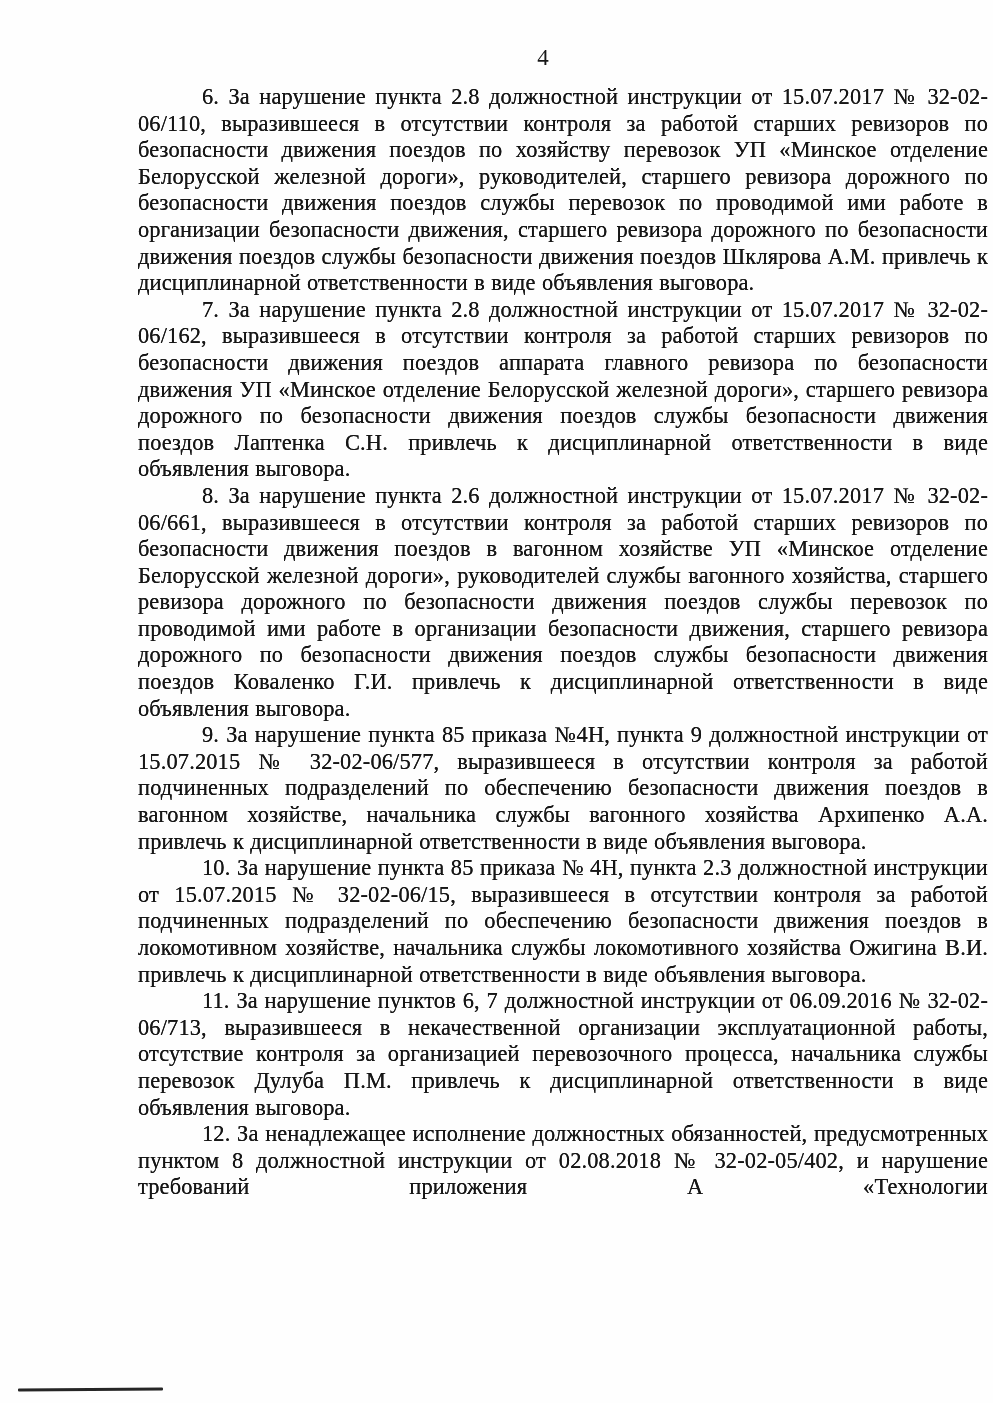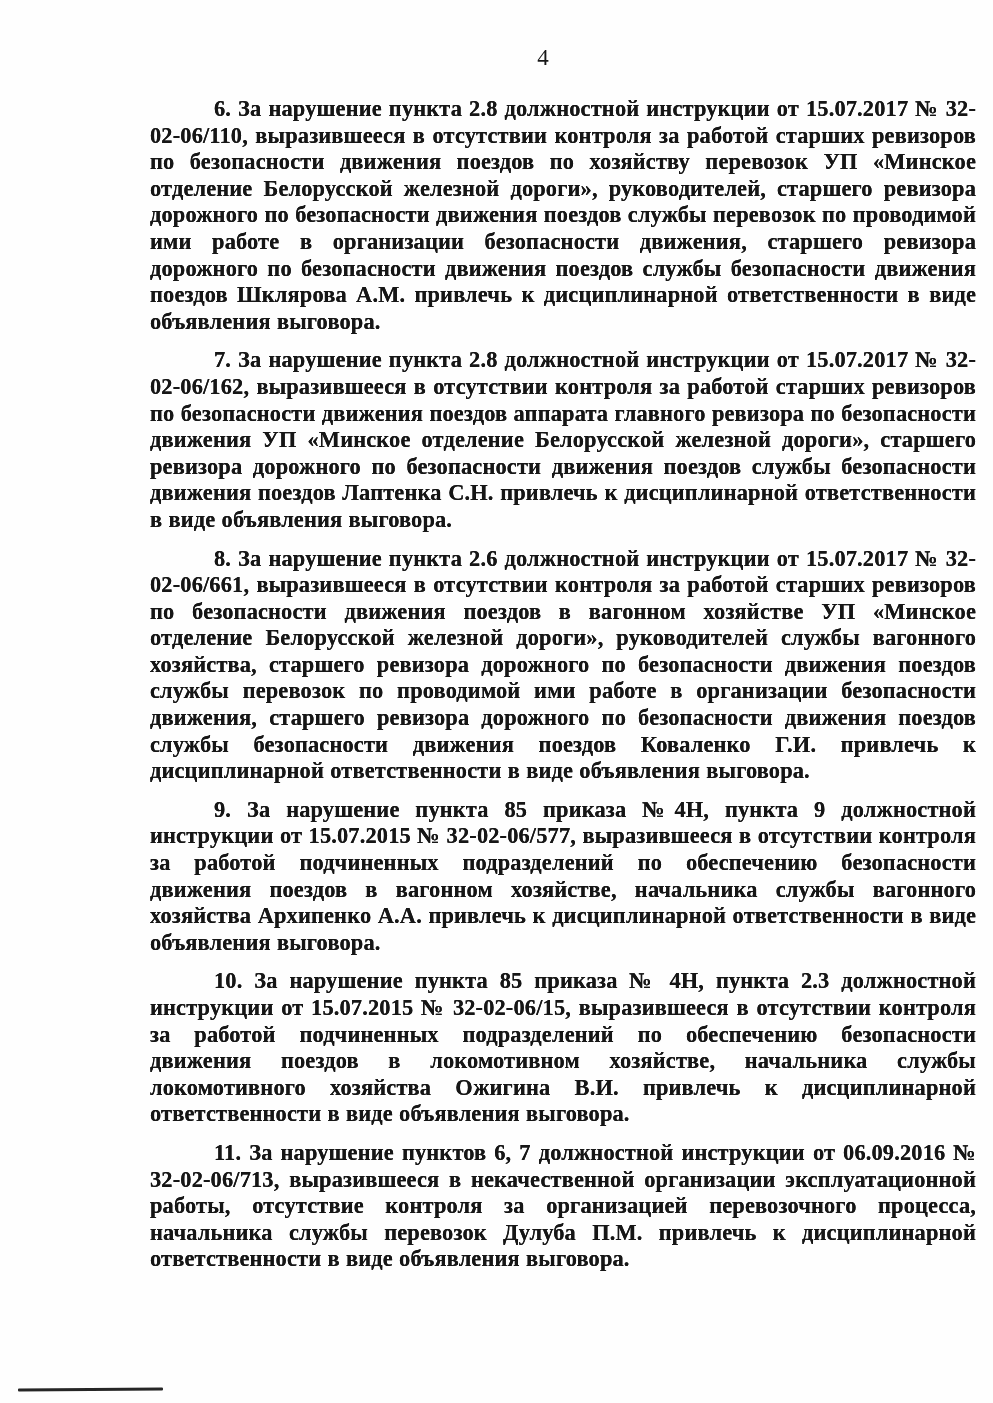--- a/index.html
+++ b/index.html
@@ -27,30 +27,29 @@
     line-height: 27px;
     letter-spacing: 0.2px;
   }
   .content {
     position: absolute;
     top: 84px;
     left: 138px;
     width: 850px;
   }
   .content p {
-    margin: 12px;
+    margin: 0;
     padding: 0;
     font-size: 22.4px;
     line-height: 26.6px;
     text-align: justify;
     text-indent: 64px;
     letter-spacing: 0.15px;
     word-spacing: 0.5px;
     text-shadow: 0 0 0.45px #1a1a1a; 
-    font-weight: bold;
   }
   
   .content p.continues {
     text-align-last: justify;
   }
   .scan-artifact-line {
     position: absolute;
     left: 18px;
     top: 1388px;
     width: 145px;
@@ -67,17 +66,18 @@
 
   <div class="page-number">4</div>
 
   <div class="content">
     <p>6. За нарушение пункта 2.8 должностной инструкции от 15.07.2017 № 32-02-06/110, выразившееся в отсутствии контроля за работой старших ревизоров по безопасности движения поездов по хозяйству перевозок УП «Минское отделение Белорусской железной дороги», руководителей, старшего ревизора дорожного по безопасности движения поездов службы перевозок по проводимой ими работе в организации безопасности движения, старшего ревизора дорожного по безопасности движения поездов службы безопасности движения поездов Шклярова А.М. привлечь к дисциплинарной ответственности в виде объявления выговора.</p>
     <p>7. За нарушение пункта 2.8 должностной инструкции от 15.07.2017 № 32-02-06/162, выразившееся в отсутствии контроля за работой старших ревизоров по безопасности движения поездов аппарата главного ревизора по безопасности движения УП «Минское отделение Белорусской железной дороги», старшего ревизора дорожного по безопасности движения поездов службы безопасности движения поездов Лаптенка С.Н. привлечь к дисциплинарной ответственности в виде объявления выговора.</p>
     <p>8. За нарушение пункта 2.6 должностной инструкции от 15.07.2017 № 32-02-06/661, выразившееся в отсутствии контроля за работой старших ревизоров по безопасности движения поездов в вагонном хозяйстве УП «Минское отделение Белорусской железной дороги», руководителей службы вагонного хозяйства, старшего ревизора дорожного по безопасности движения поездов службы перевозок по проводимой ими работе в организации безопасности движения, старшего ревизора дорожного по безопасности движения поездов службы безопасности движения поездов Коваленко Г.И. привлечь к дисциплинарной ответственности в виде объявления выговора.</p>
     <p>9. За нарушение пункта 85 приказа №4Н, пункта 9 должностной инструкции от 15.07.2015 № 32-02-06/577, выразившееся в отсутствии контроля за работой подчиненных подразделений по обеспечению безопасности движения поездов в вагонном хозяйстве, начальника службы вагонного хозяйства Архипенко А.А. привлечь к дисциплинарной ответственности в виде объявления выговора.</p>
     <p>10. За нарушение пункта 85 приказа № 4Н, пункта 2.3 должностной инструкции от 15.07.2015 № 32-02-06/15, выразившееся в отсутствии контроля за работой подчиненных подразделений по обеспечению безопасности движения поездов в локомотивном хозяйстве, начальника службы локомотивного хозяйства Ожигина В.И. привлечь к дисциплинарной ответственности в виде объявления выговора.</p>
     <p>11. За нарушение пунктов 6, 7 должностной инструкции от 06.09.2016 № 32-02-06/713, выразившееся в некачественной организации эксплуатационной работы, отсутствие контроля за организацией перевозочного процесса, начальника службы перевозок Дулуба П.М. привлечь к дисциплинарной ответственности в виде объявления выговора.</p>
+    <p class="continues">12. За ненадлежащее исполнение должностных обязанностей, предусмотренных пунктом 8 должностной инструкции от 02.08.2018 № 32-02-05/402, и нарушение требований приложения А «Технологии</p>
   </div>
 
   <div class="scan-artifact-line"></div>
 
 </div>
 
 </body></html>

